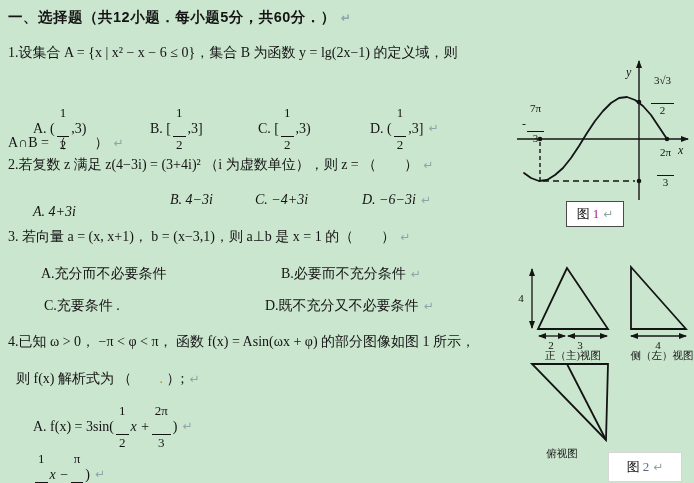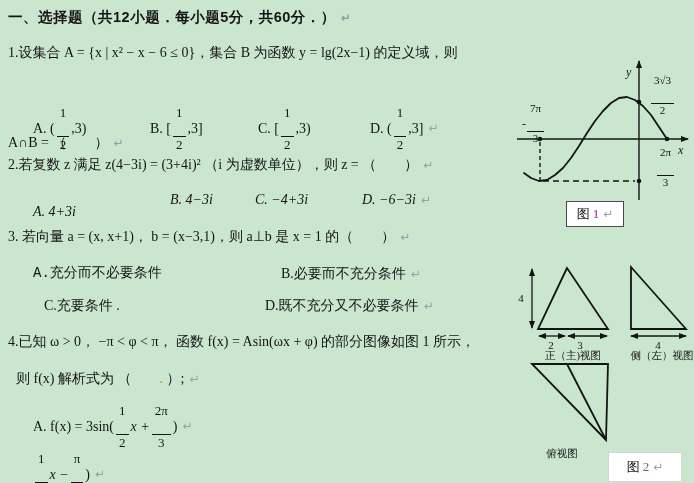--- a/index.html
+++ b/index.html
@@ -81,21 +81,21 @@
   <span>2.若复数 z 满足 z(4−3i) = (3+4i)² （i 为虚数单位），则 z = （　　）</span><span class="pil">↵</span>
 </div>
 <div class="ln ital" style="left:33px;top:191px;margin-top:12px;"><span>A. 4+3i</span></div>
 <div class="ln ital" style="left:148px;top:191px;margin-left:22px;"><span>B. 4−3i</span></div>
 <div class="ln ital" style="left:255px;top:191px;"><span>C. −4+3i</span></div>
 <div class="ln ital" style="left:362px;top:191px;"><span>D. −6−3i</span><span class="pil">↵</span></div>
 
 <div class="ln" style="left:8px;top:228px;">
   <span>3. 若向量 a = (x, x+1)， b = (x−3,1)，则 a⊥b 是 x = 1 的（　　）</span><span class="pil">↵</span>
 </div>
-<div class="ln" style="left:33px;top:265px;font-family:Liberation Mono, monospace;"><span>A.充分而不必要条件</span></div>
+<div class="ln" style="left:41px;top:265px;"><span>A.充分而不必要条件</span></div>
 <div class="ln" style="left:265px;top:265px;margin-left:16px;"><span>B.必要而不充分条件</span><span class="pil">↵</span></div>
 <div class="ln" style="left:44px;top:297px;"><span>C.充要条件 .</span></div>
 <div class="ln" style="left:265px;top:297px;"><span>D.既不充分又不必要条件</span><span class="pil">↵</span></div>
 
 <div class="ln" style="left:8px;top:333px;">
   <span>4.已知 ω &gt; 0， −π &lt; φ &lt; π， 函数 f(x) = Asin(ωx + φ) 的部分图像如图 1 所示，</span>
 </div>
 <div class="ln" style="left:16px;top:370px;">
   <span>则 f(x) 解析式为 （　　</span><span class="odot">.</span><span> ）;</span><span class="pil">↵</span>
 </div>

